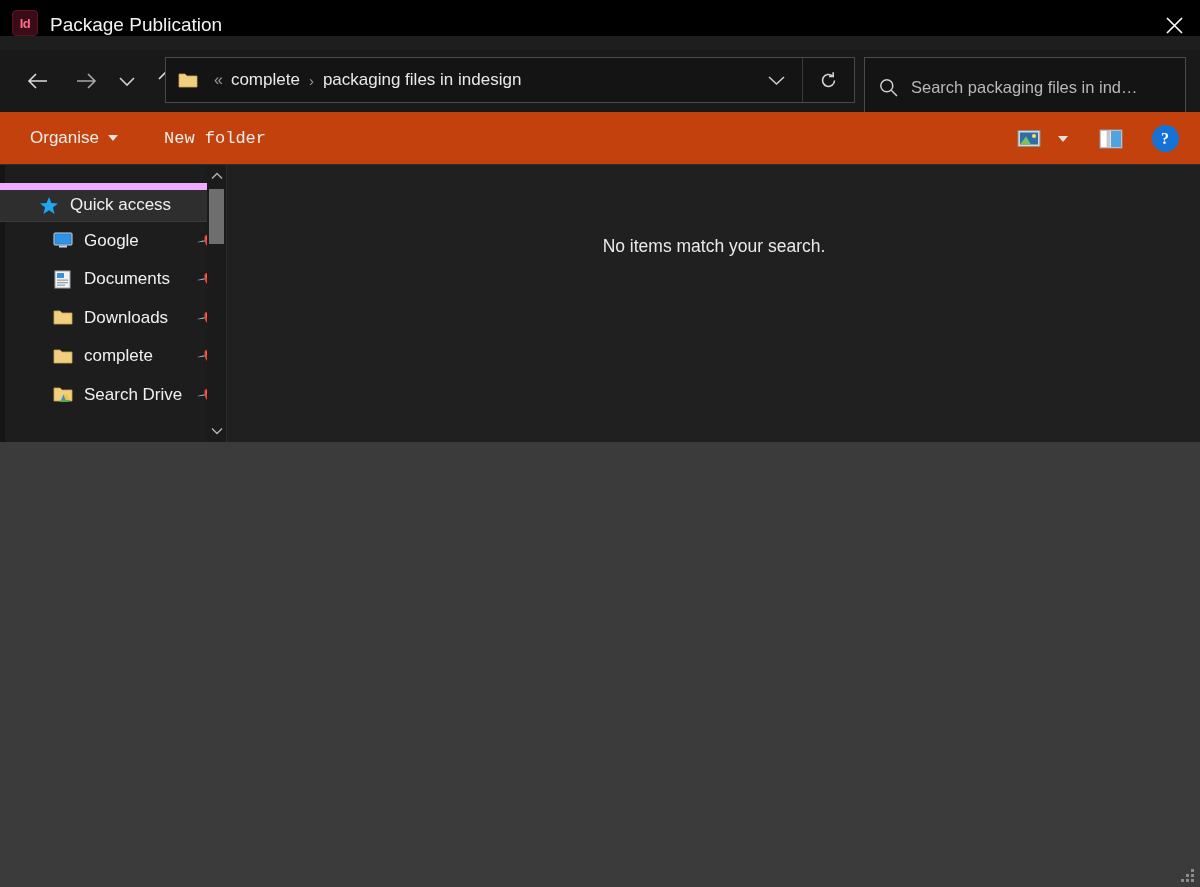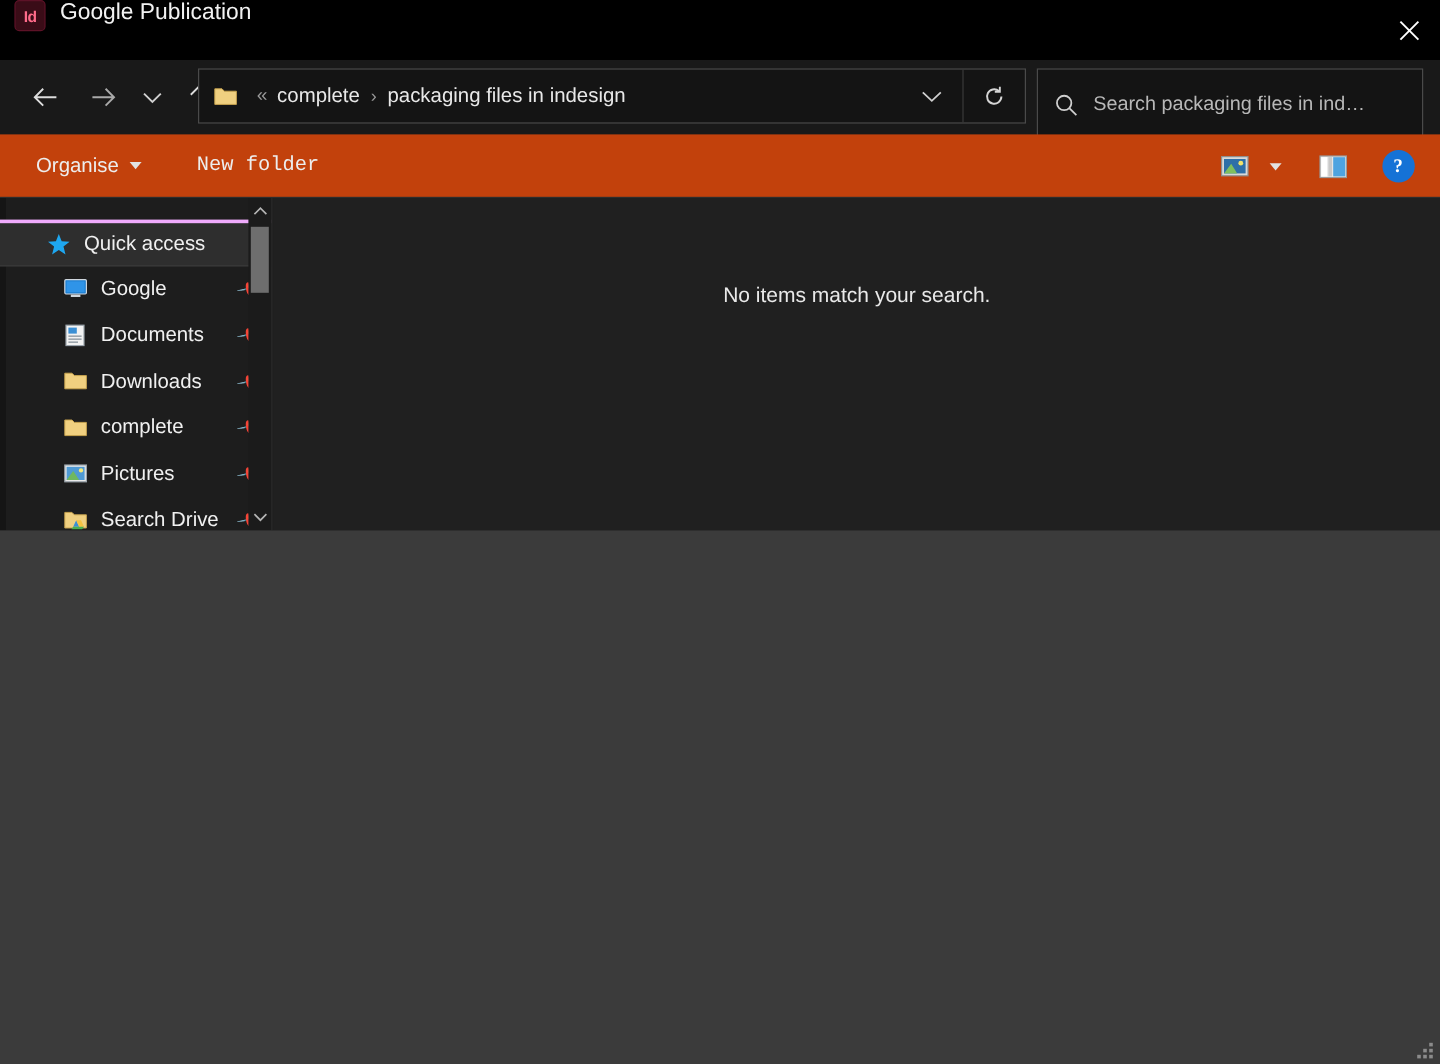--- a/index.html
+++ b/index.html
@@ -14,23 +14,23 @@
   #app {
     position: relative;
     width: 1200px;
     height: 887px;
     background: #1e1e1e;
   }
 
   
   .titlebar {
     position: absolute; left: 0; top: 0;
-    width: 1200px; height: 50px;
+    width: 1200px; height: 36px;
     background: #000000;
-    display: flex; align-items: flex-start;
+    display: flex; align-items: flex-end;
   }
   .id-icon {
     margin-left: 12px;
     width: 26px; height: 26px;
     border-radius: 4px;
     background: #3a0c17;
     border: 1px solid #5d1227;
     color: #ff6b8a;
     font-size: 13px;
     font-weight: bold;
@@ -182,21 +182,21 @@
     position: relative;
     height: 38.5px;
     display: flex; align-items: center;
     padding-left: 38px;
     color: #f0f0f0;
     font-size: 17px;
     white-space: nowrap;
   }
   .sb-item.sel {
     background: #2e2e2e;
-    border-top: 3px solid #f0abfc;
+    border-top: 7px solid #f0abfc;
     border-bottom: 1px solid #3a3a3a;
     align-items: center;
   }
   .sb-item.indent { padding-left: 52px; }
   .sb-ico {
     width: 22px; height: 20px;
     margin-right: 10px;
     flex: 0 0 auto;
     display: flex; align-items: center; justify-content: center;
   }
@@ -251,21 +251,21 @@
     position: absolute; width: 3px; height: 3px; background: #8b8b8b;
   }
 </style>
 </head>
 <body>
 
 <div id="app">
 
   <div class="titlebar">
     <div class="id-icon">Id</div>
-    <div class="title-text">Google Publication</div>
+    <div class="title-text">Package Publication</div>
     <div class="close-btn">
       <svg width="19" height="19" viewBox="0 0 19 19">
           <path d="M2 2 L17 17 M17 2 L2 17" stroke="#ffffff" stroke-width="1.6" fill="none"></path>
         </svg>
     </div>
   </div>
 
   <div class="navbar">
     <div class="nav-icon-btn" style="margin-left:18px">
       <svg width="22" height="18" viewBox="0 0 22 18">
@@ -414,32 +414,20 @@
       <div class="sb-item indent">
         <span class="sb-ico">
           <svg width="20" height="17" viewBox="0 0 20 17">
               <path d="M1 2 h6 l2 2 h10 v11 h-18 z" fill="#f0d080" stroke="#c9a44e" stroke-width="0.8"></path>
             </svg>
         </span>
         <span>complete</span>
         <span class="pin">📌</span>
       </div>
 
-      <div class="sb-item indent">
-        <span class="sb-ico">
-          <svg width="20" height="17" viewBox="0 0 20 17">
-            <rect x="1" y="1.5" width="18" height="14" fill="#e9e9e9" stroke="#9aa3ab"></rect>
-            <rect x="2.5" y="3" width="15" height="11" fill="#4f9ad4"></rect>
-            <path d="M2.5 14 L8 6.5 L13 14 Z" fill="#6fb860"></path>
-            <circle cx="14.5" cy="6" r="1.8" fill="#f5e879"></circle>
-          </svg>
-        </span>
-        <span>Pictures</span>
-        <span class="pin">📌</span>
-      </div>
 
       <div class="sb-item indent">
         <span class="sb-ico">
           <svg width="20" height="17" viewBox="0 0 20 17">
             <path d="M1 2 h6 l2 2 h10 v11 h-18 z" fill="#f0d080" stroke="#c9a44e" stroke-width="0.8"></path>
             <path d="M8 14 L10.5 8.5 L13 14 Z" fill="#3b8fd4"></path>
             <path d="M10.5 8.5 L13 14 L17 14 L14.5 8.5 Z" fill="#f5c341"></path>
             <path d="M8 14 L17 14 L15.5 16 L6.5 16 Z" fill="#4caf50"></path>
           </svg>
         </span>

